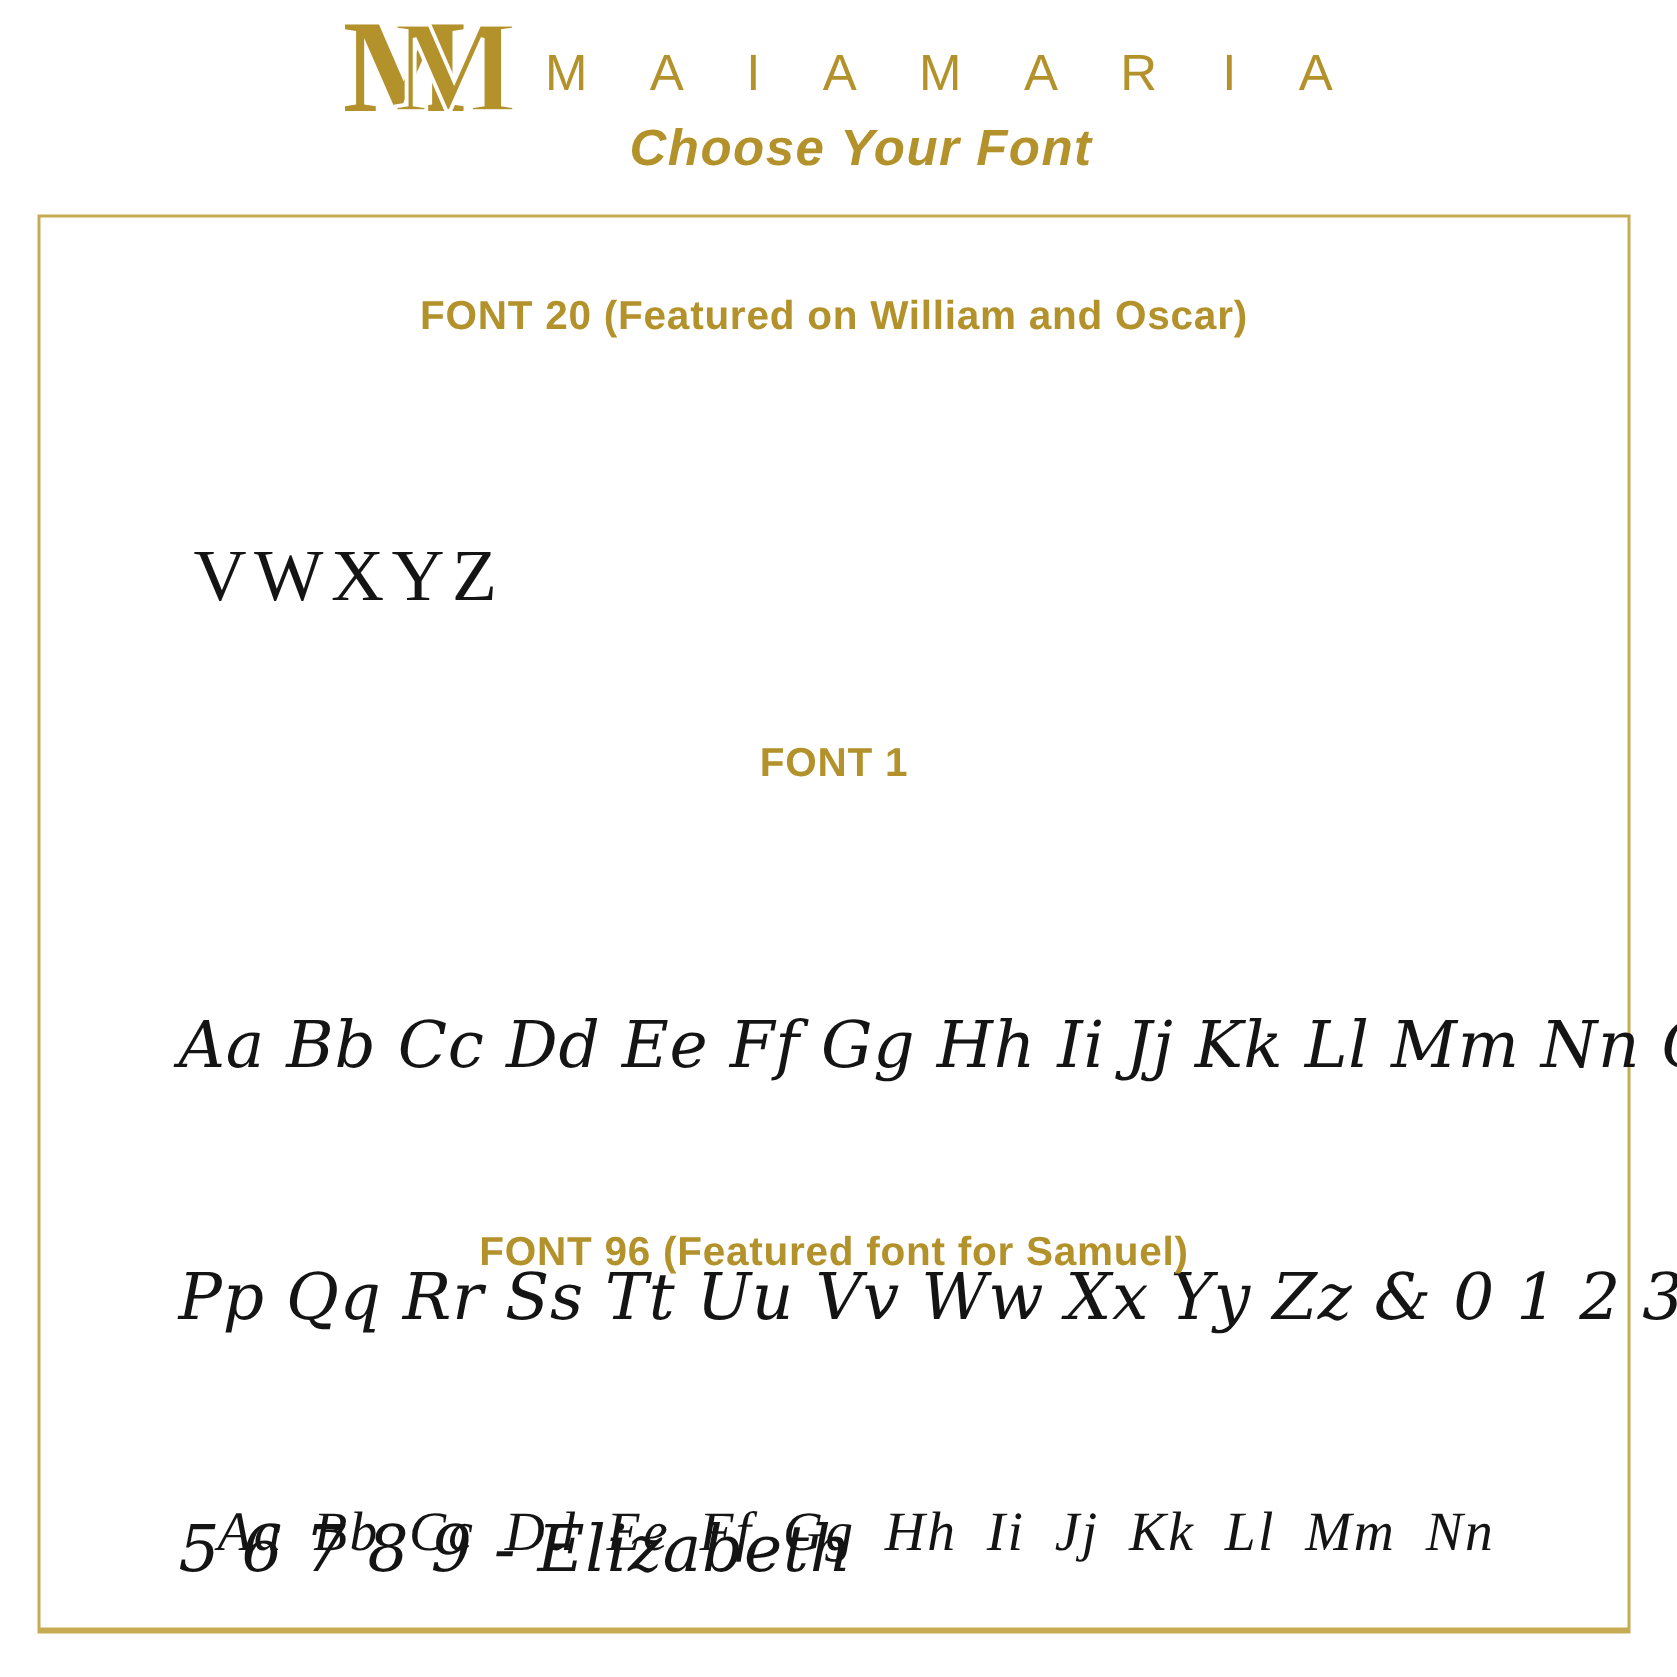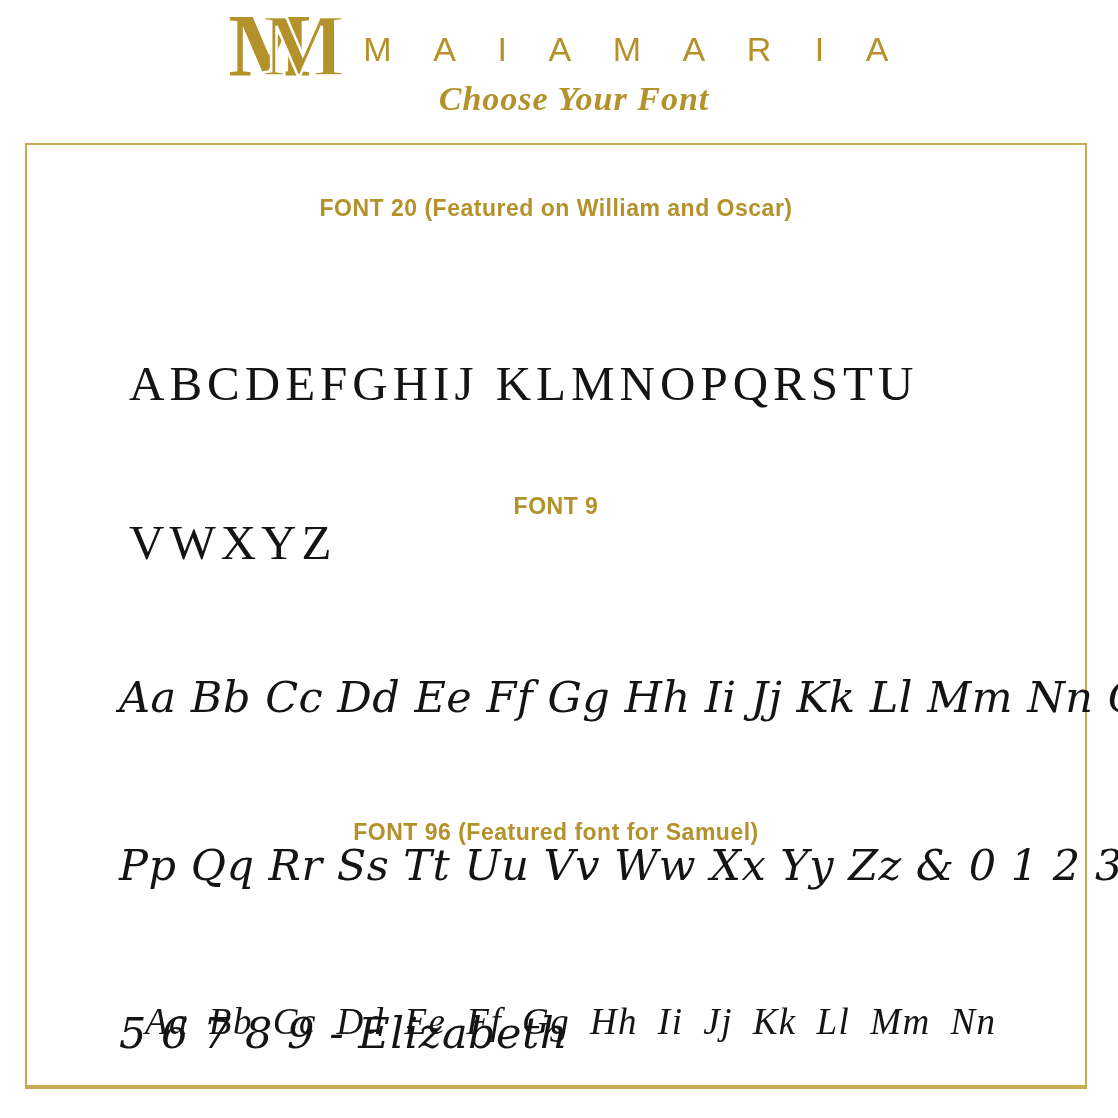--- a/index.html
+++ b/index.html
@@ -52,21 +52,21 @@
   }
   .brand-name {
     font-size: 34px;
     font-weight: 500;
     letter-spacing: 17px;
     color: var(--gold);
     padding-top: 6px;
     white-space: nowrap;
   }
   .tagline {
-    font-family: Liberation Serif, serif;
+    font-family: Liberation Sans, sans-serif;
     font-style: italic;
     font-weight: bold;
     font-size: 34px;
     color: var(--gold);
     margin-top: -8px;
     margin-left: 30px;
     letter-spacing: 1px;
   }
 
   
@@ -79,21 +79,21 @@
     border: 2px solid var(--border-gold);
     border-bottom-width: 4px;
     background: #ffffff;
   }
   .section-heading {
     position: absolute;
     left: 0;
     width: 100%;
     text-align: center;
     font-weight: bold;
-    font-size: 23px;
+    font-size: 27px;
     color: var(--gold);
     letter-spacing: 0.5px;
     white-space: pre;
   }
   .sample {
     position: absolute;
     color: var(--ink);
     white-space: pre;
   }
   .sample div { white-space: pre; }
@@ -142,25 +142,24 @@
     <div class="monogram"><span>M</span><span class="m2">M</span></div>
     <div class="brand-name">M A I A   M A R I A</div>
   </div>
   <div class="tagline">Choose Your Font</div>
 </div>
 
 <div class="sample-box">
 
   <div class="section-heading" id="heading-f20">FONT 20 (Featured on William and Oscar)</div>
   <div class="sample" id="sample-f20">
-    <div>ABCDEFGHIJ KLMNOPQRSTU</div>
     <div>VWXYZ</div>
   </div>
 
-  <div class="section-heading" id="heading-f15">FONT 9</div>
+  <div class="section-heading" id="heading-f15">FONT 1</div>
   <div class="sample" id="sample-f15">
     <div>Aa Bb Cc Dd Ee Ff Gg Hh Ii Jj Kk Ll Mm Nn Oo</div>
     <div>Pp Qq Rr Ss Tt Uu Vv Ww Xx Yy Zz &amp; 0 1 2 3 4</div>
     <div>5 6 7 8 9 - Elizabeth</div>
   </div>
 
   <div class="section-heading" id="heading-f77">FONT 96 (Featured font for Samuel)</div>
   <div class="sample" id="sample-f77">
     <div>Aa Bb Cc Dd Ee Ff Gg Hh Ii Jj Kk Ll Mm Nn</div>
     

